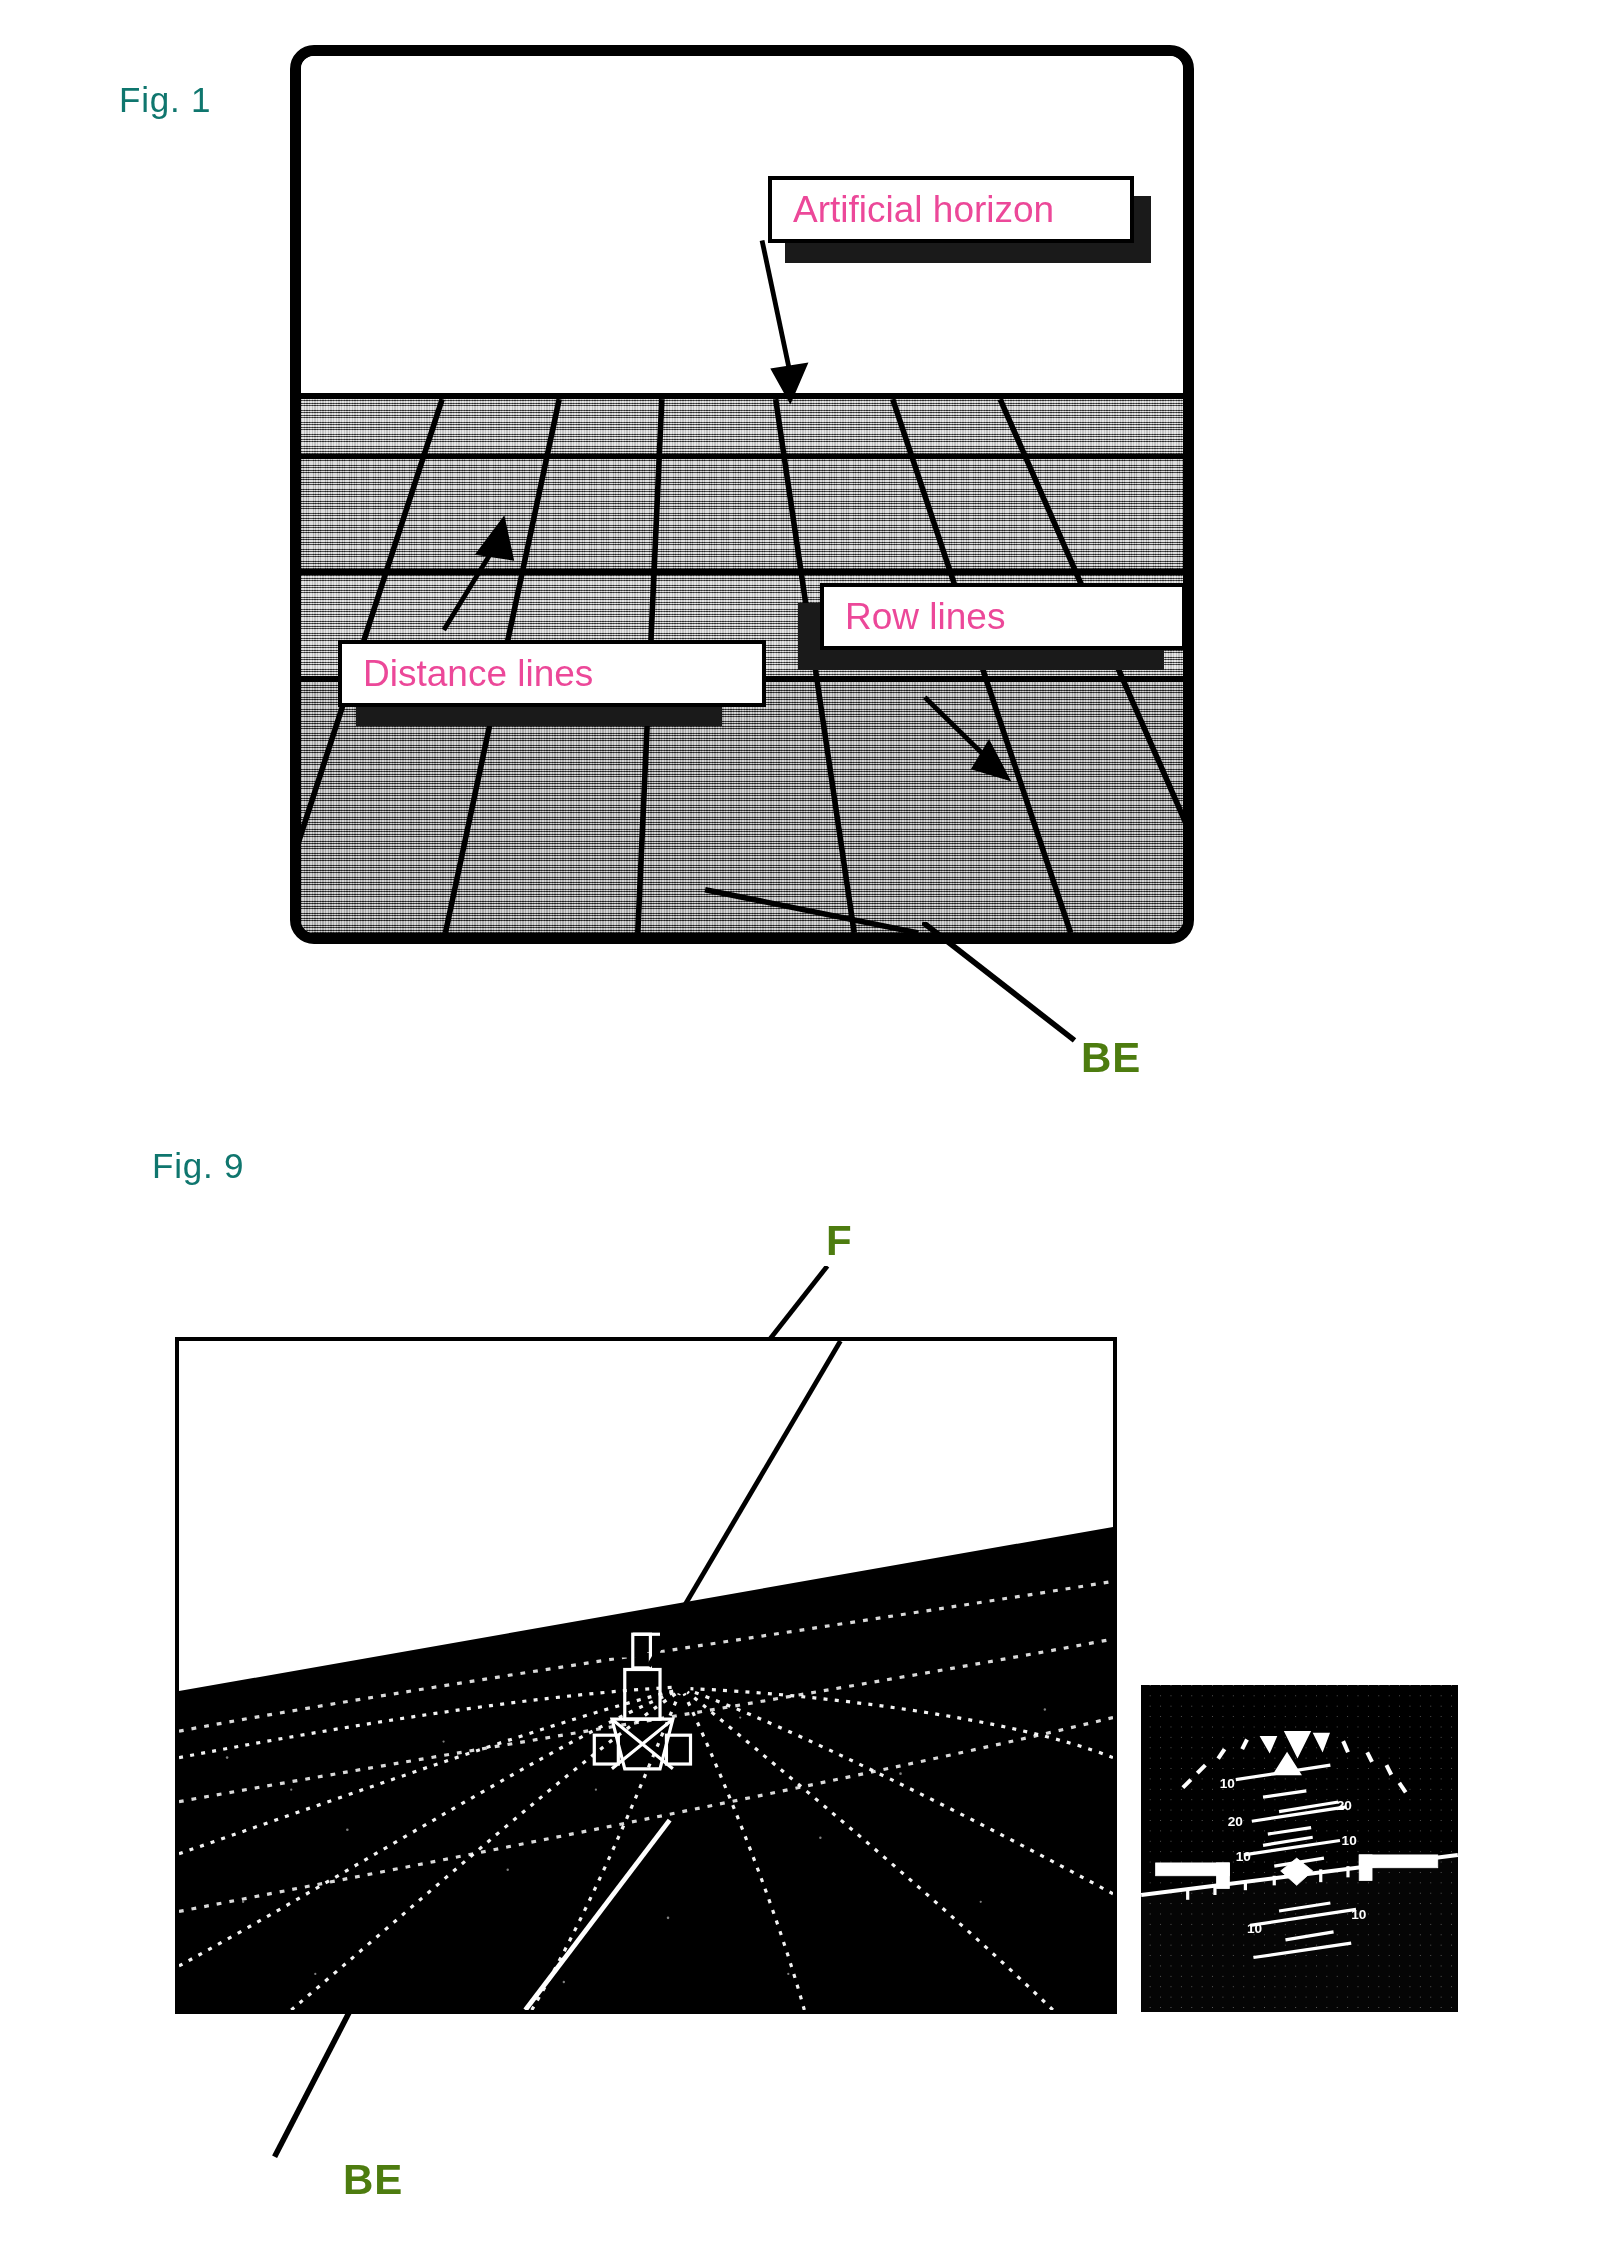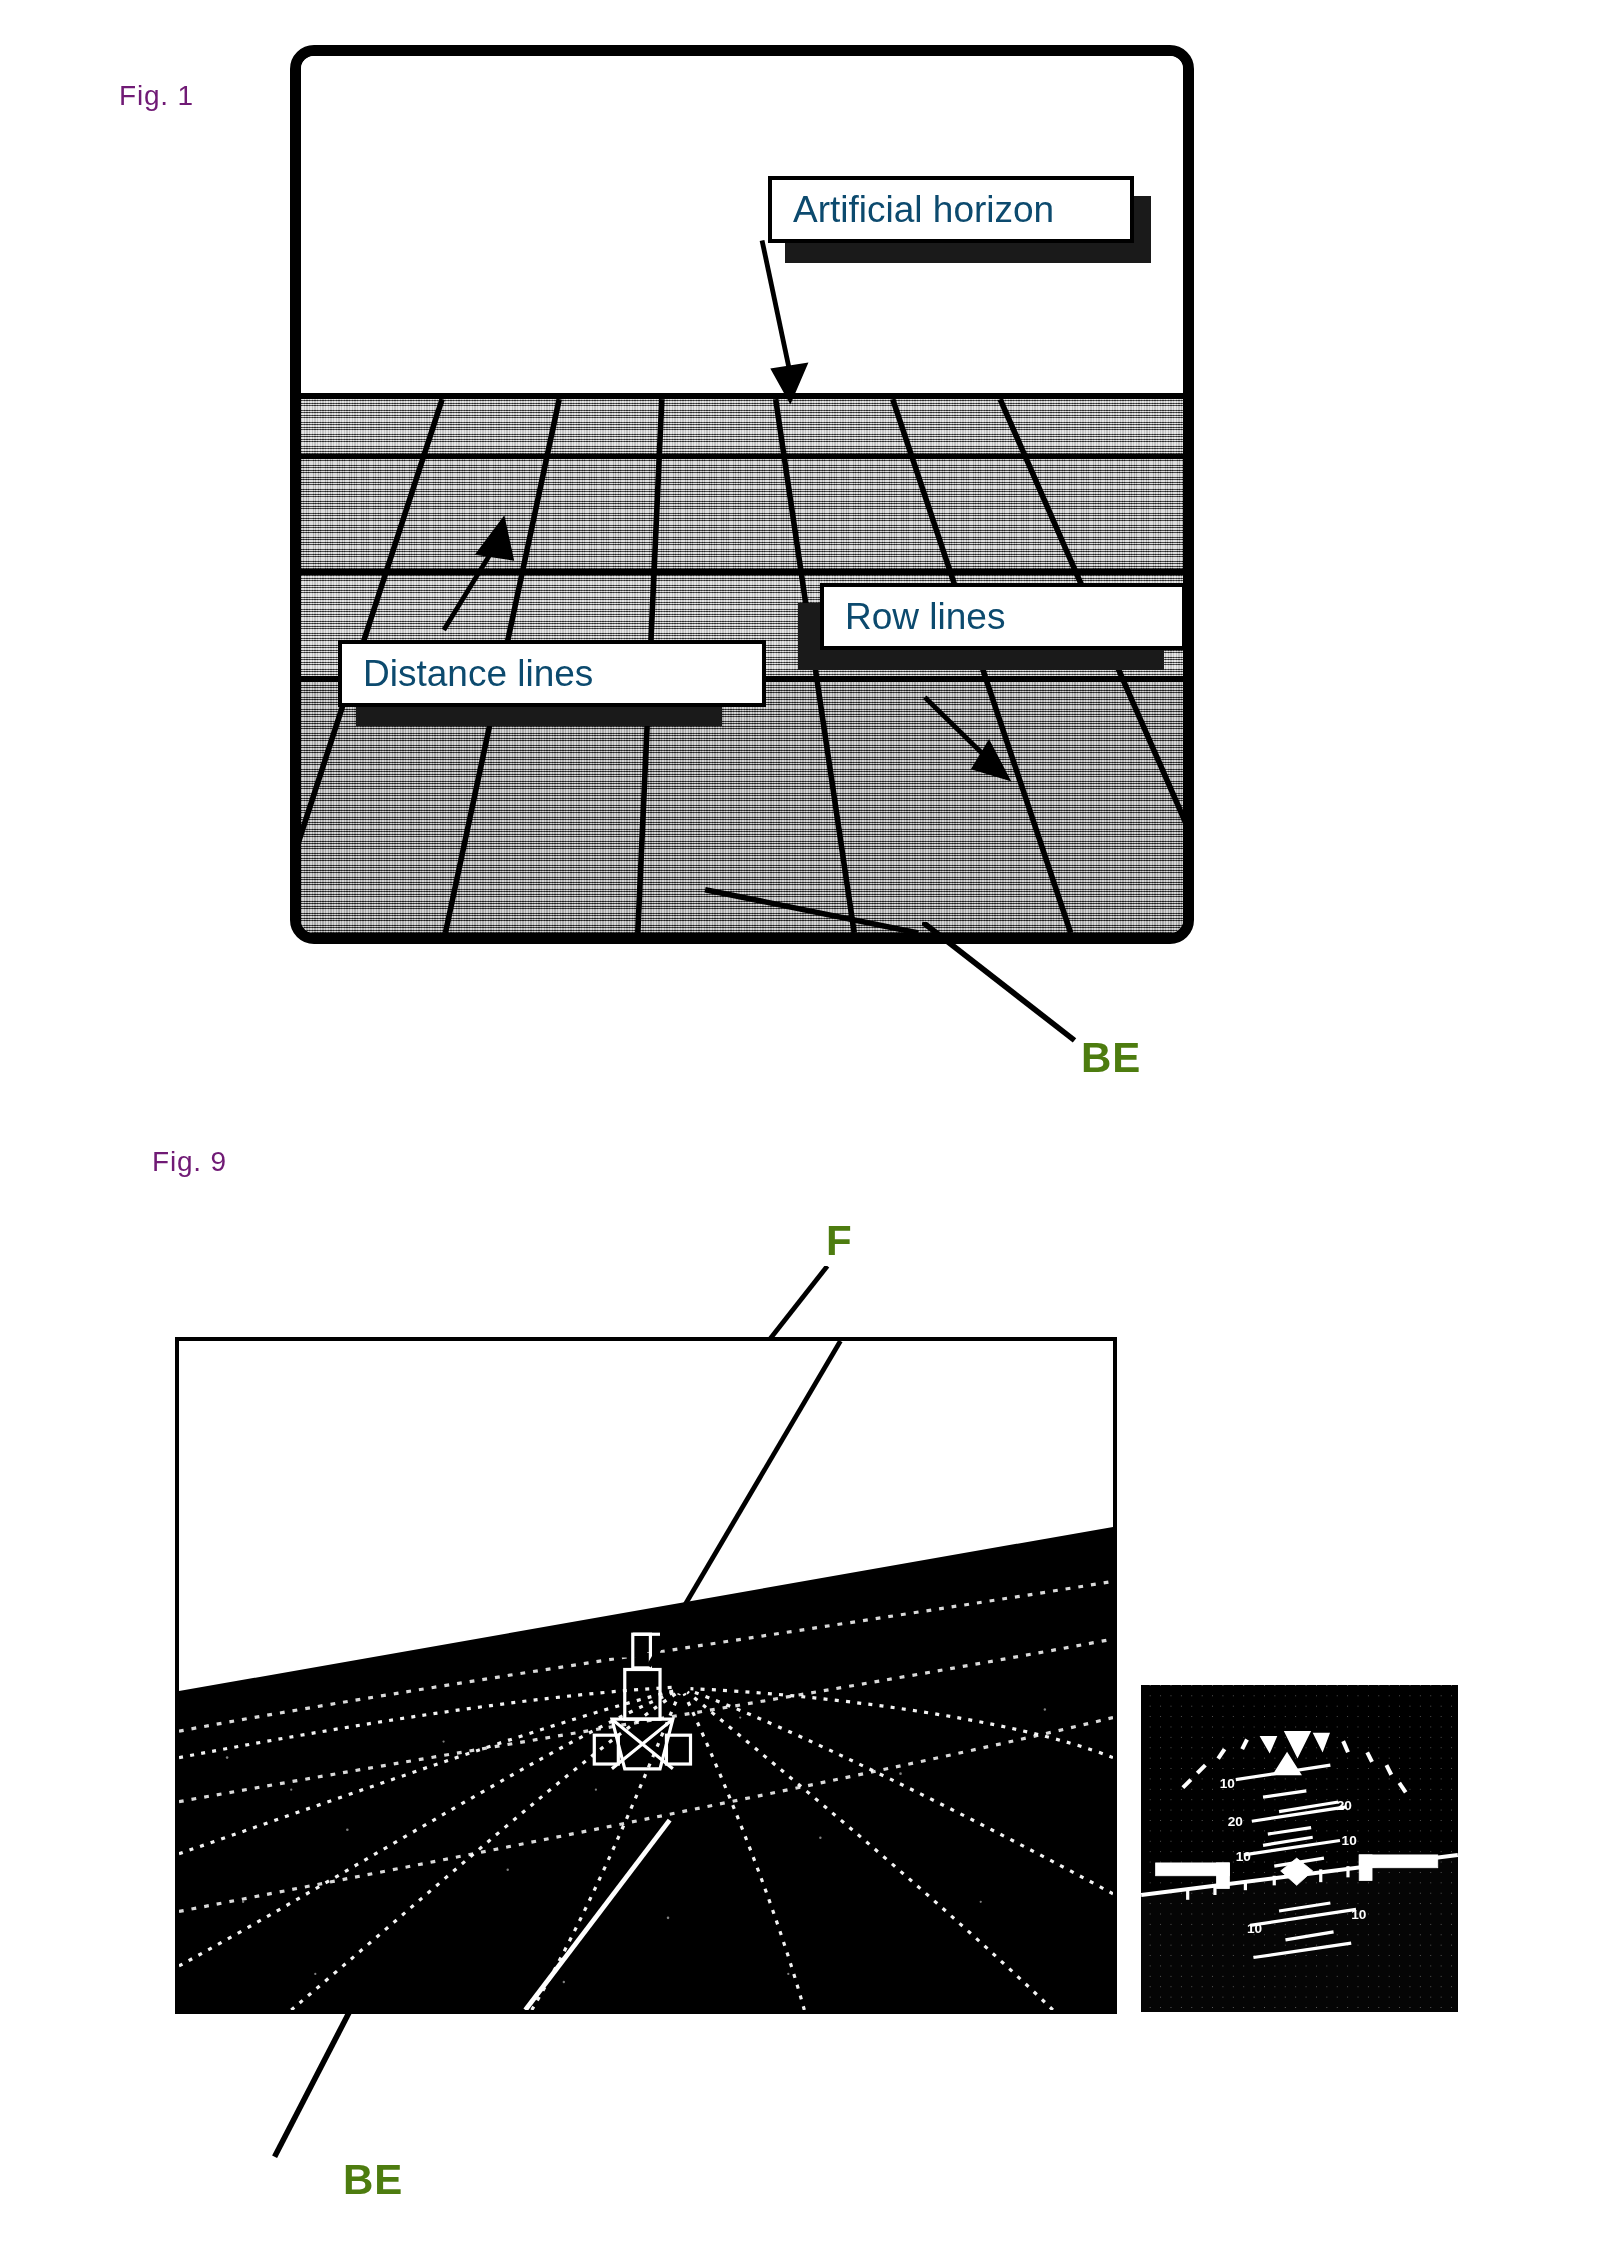--- a/index.html
+++ b/index.html
@@ -15,24 +15,24 @@
     font-family: "Liberation Sans", sans-serif;
     color: #000000;
     overflow: hidden;
   }
 
   
   .abs { position: absolute; }
   .fig-caption {
     position: absolute;
     font-family: "Liberation Sans", sans-serif;
-    font-size: 28px;
+    font-size: 35px;
     font-weight: 400;
     letter-spacing: 0.8px;
-    color: #701a75;
+    color: #0f766e;
     white-space: nowrap;
   }
   .ref-label {
     position: absolute;
     font-family: "Liberation Sans", sans-serif;
     font-size: 42px;
     font-weight: 700;
     letter-spacing: 0.8px;
     color: #4d7c0f;
     white-space: nowrap;
@@ -110,21 +110,21 @@
   .callout {
     position: absolute;
     background: #ffffff;
     border: 4px solid #000;
     box-sizing: border-box;
     display: flex;
     align-items: center;
     padding-left: 21px;
     font-family: "Liberation Sans", sans-serif;
     font-size: 37px;
-    color: #0c4a6e;
+    color: #ec4899;
     white-space: nowrap;
     z-index: 30;
   }
   .callout-shadow {
     position: absolute;
     background: #1a1a1a;
     z-index: 29;
   }
 
   

